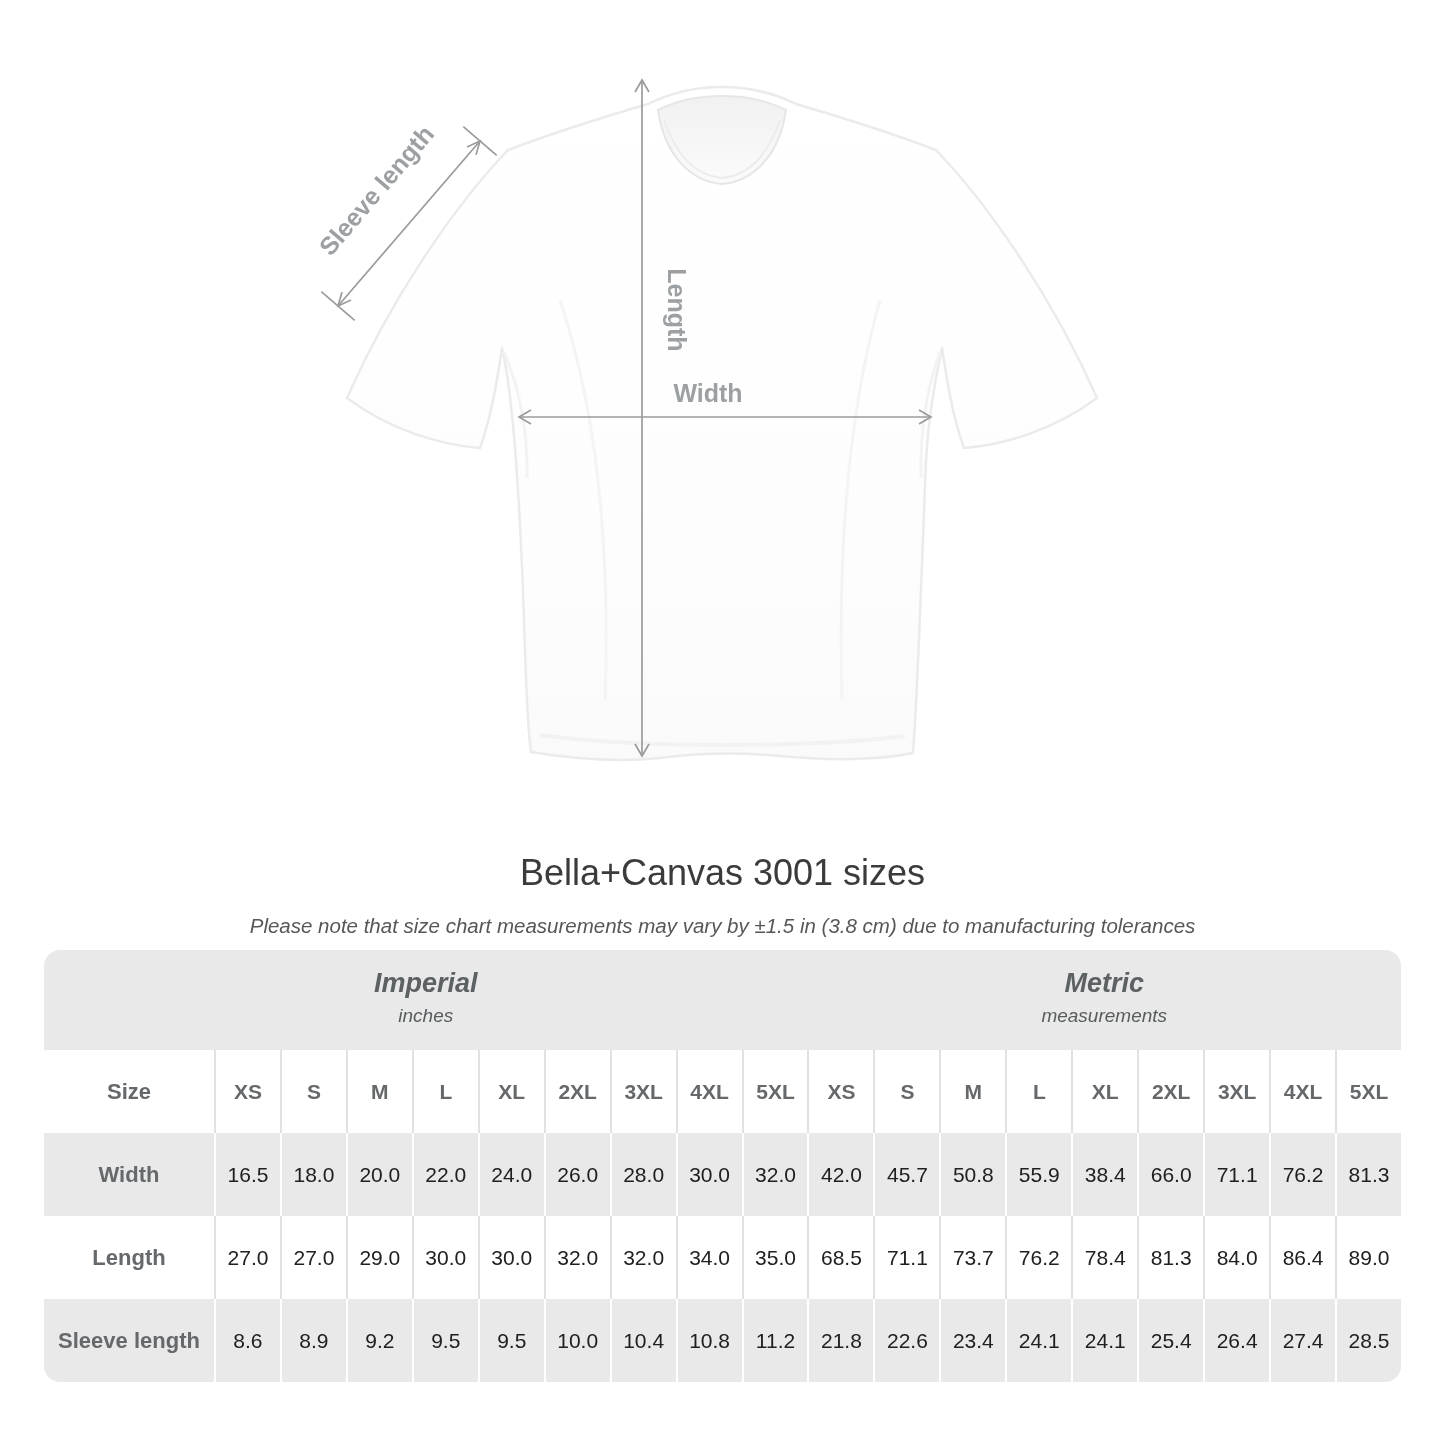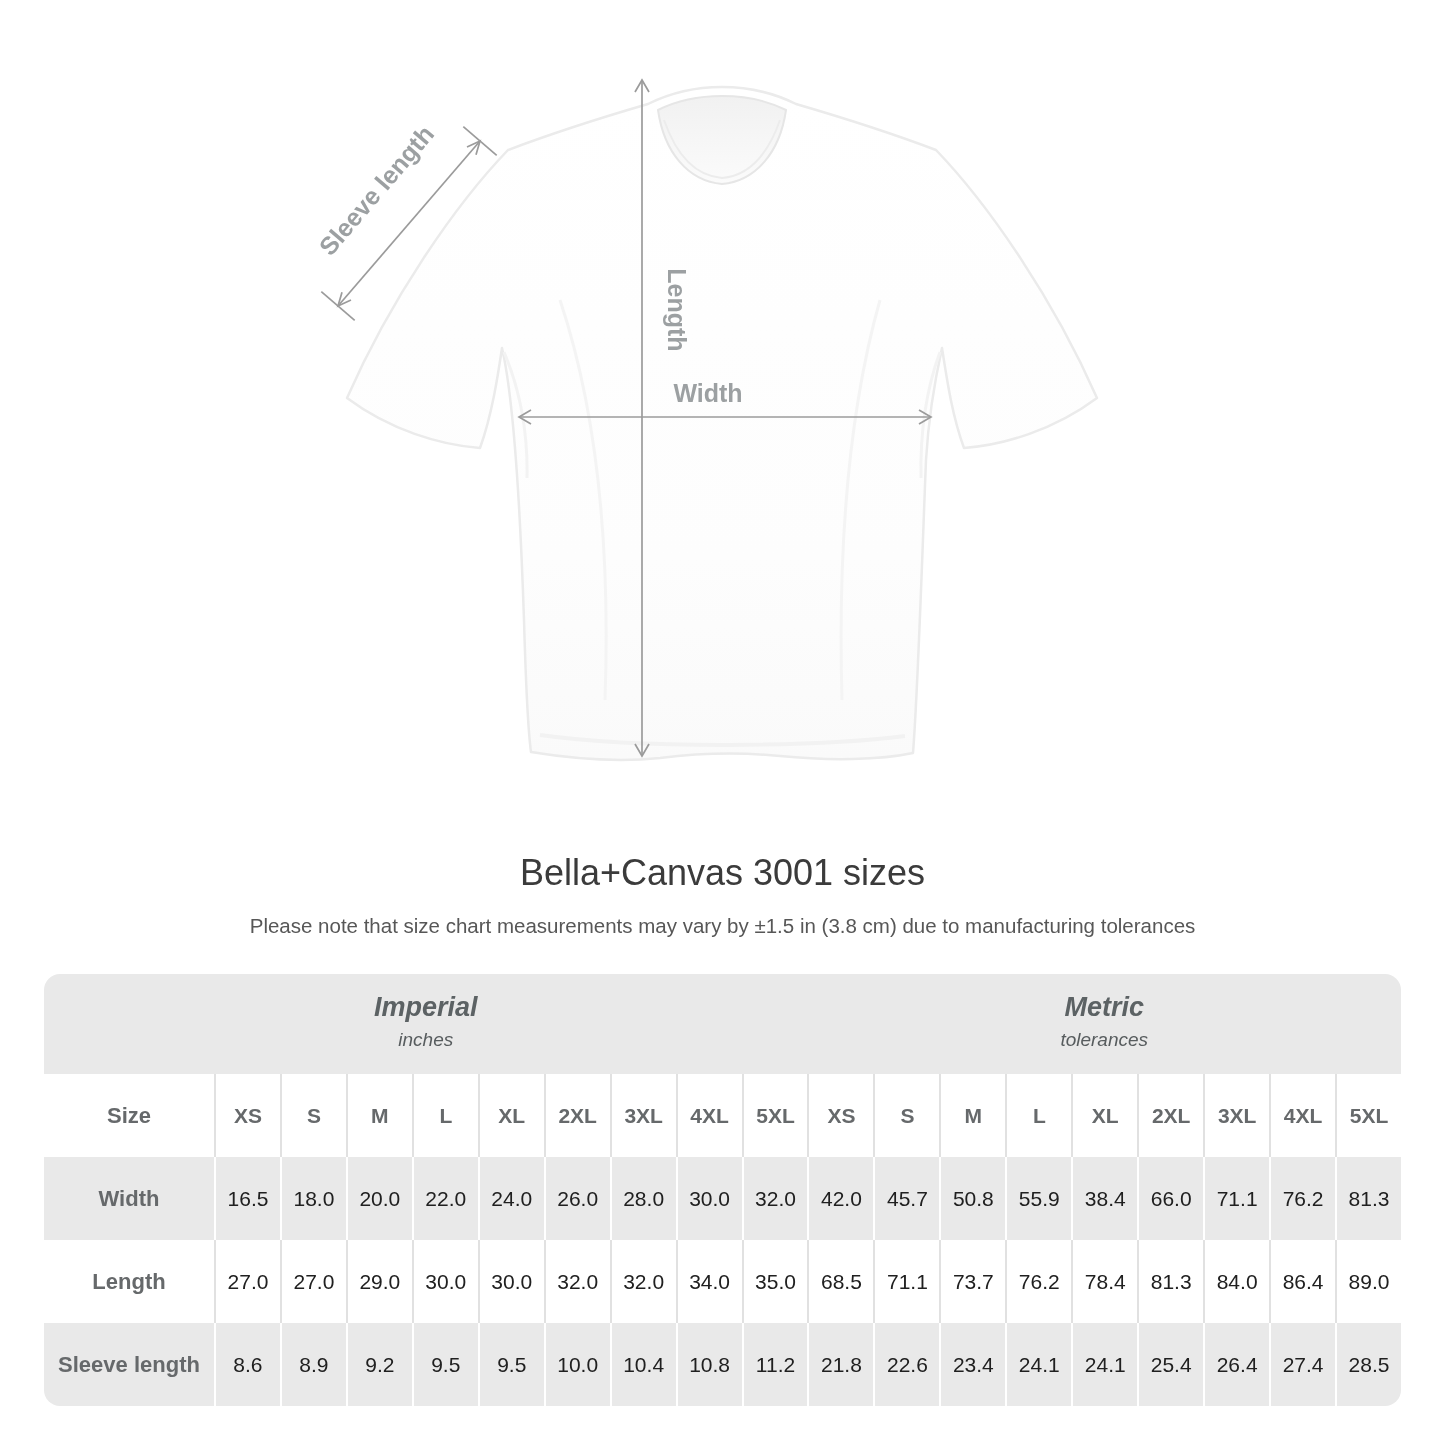--- a/index.html
+++ b/index.html
@@ -8,25 +8,25 @@
     font-family:"Liberation Sans", sans-serif; overflow:hidden;
   }
   .shirt-svg{ position:absolute; left:0; top:0; }
 
   .page-title{
     position:absolute; top:844px; left:0; width:100%;
     text-align:center; font-weight:normal; font-size:36px; color:#3b3b3b;margin-top:8px;
   }
   .page-subtitle{
     position:absolute; top:914px; left:0; width:100%;
-    text-align:center; font-size:20.5px; color:#575757;
+    text-align:center; font-style:italic; font-size:20.5px; color:#575757;
   }
 
   .size-table{
-    position:absolute; left:44px; top:974px; width:1357px;
+    position:absolute; left:44px; top:950px; width:1357px;
     display:grid;
     grid-template-columns:170px repeat(18, 1fr);
     grid-template-rows:100px 83px 83px 83px 83px;
     border-radius:16px; overflow:hidden;
   }
   .band{ grid-column:1 / -1; background:#e9e9e9; position:relative; }
   .band-group{
     position:absolute; top:0; height:100%;
     display:flex; flex-direction:column; align-items:center; justify-content:center;
     gap:6px; padding-bottom:6px; box-sizing:border-box;
@@ -133,21 +133,21 @@
   <div class="page-subtitle">Please note that size chart measurements may vary by ±1.5 in (3.8 cm) due to manufacturing tolerances</div>
 
   <div class="size-table">
     <div class="band">
       <div class="band-group imperial">
         <div class="band-title">Imperial</div>
         <div class="band-unit">inches</div>
       </div>
       <div class="band-group metric">
         <div class="band-title">Metric</div>
-        <div class="band-unit">tolerances</div>
+        <div class="band-unit">measurements</div>
       </div>
     </div>
 
   <div class="cell row-label white">Size</div>
       <div class="cell col-header white sep-w">XS</div>
       <div class="cell col-header white sep-w">S</div>
       <div class="cell col-header white sep-w">M</div>
       <div class="cell col-header white sep-w">L</div>
       <div class="cell col-header white sep-w">XL</div>
       <div class="cell col-header white sep-w">2XL</div>

